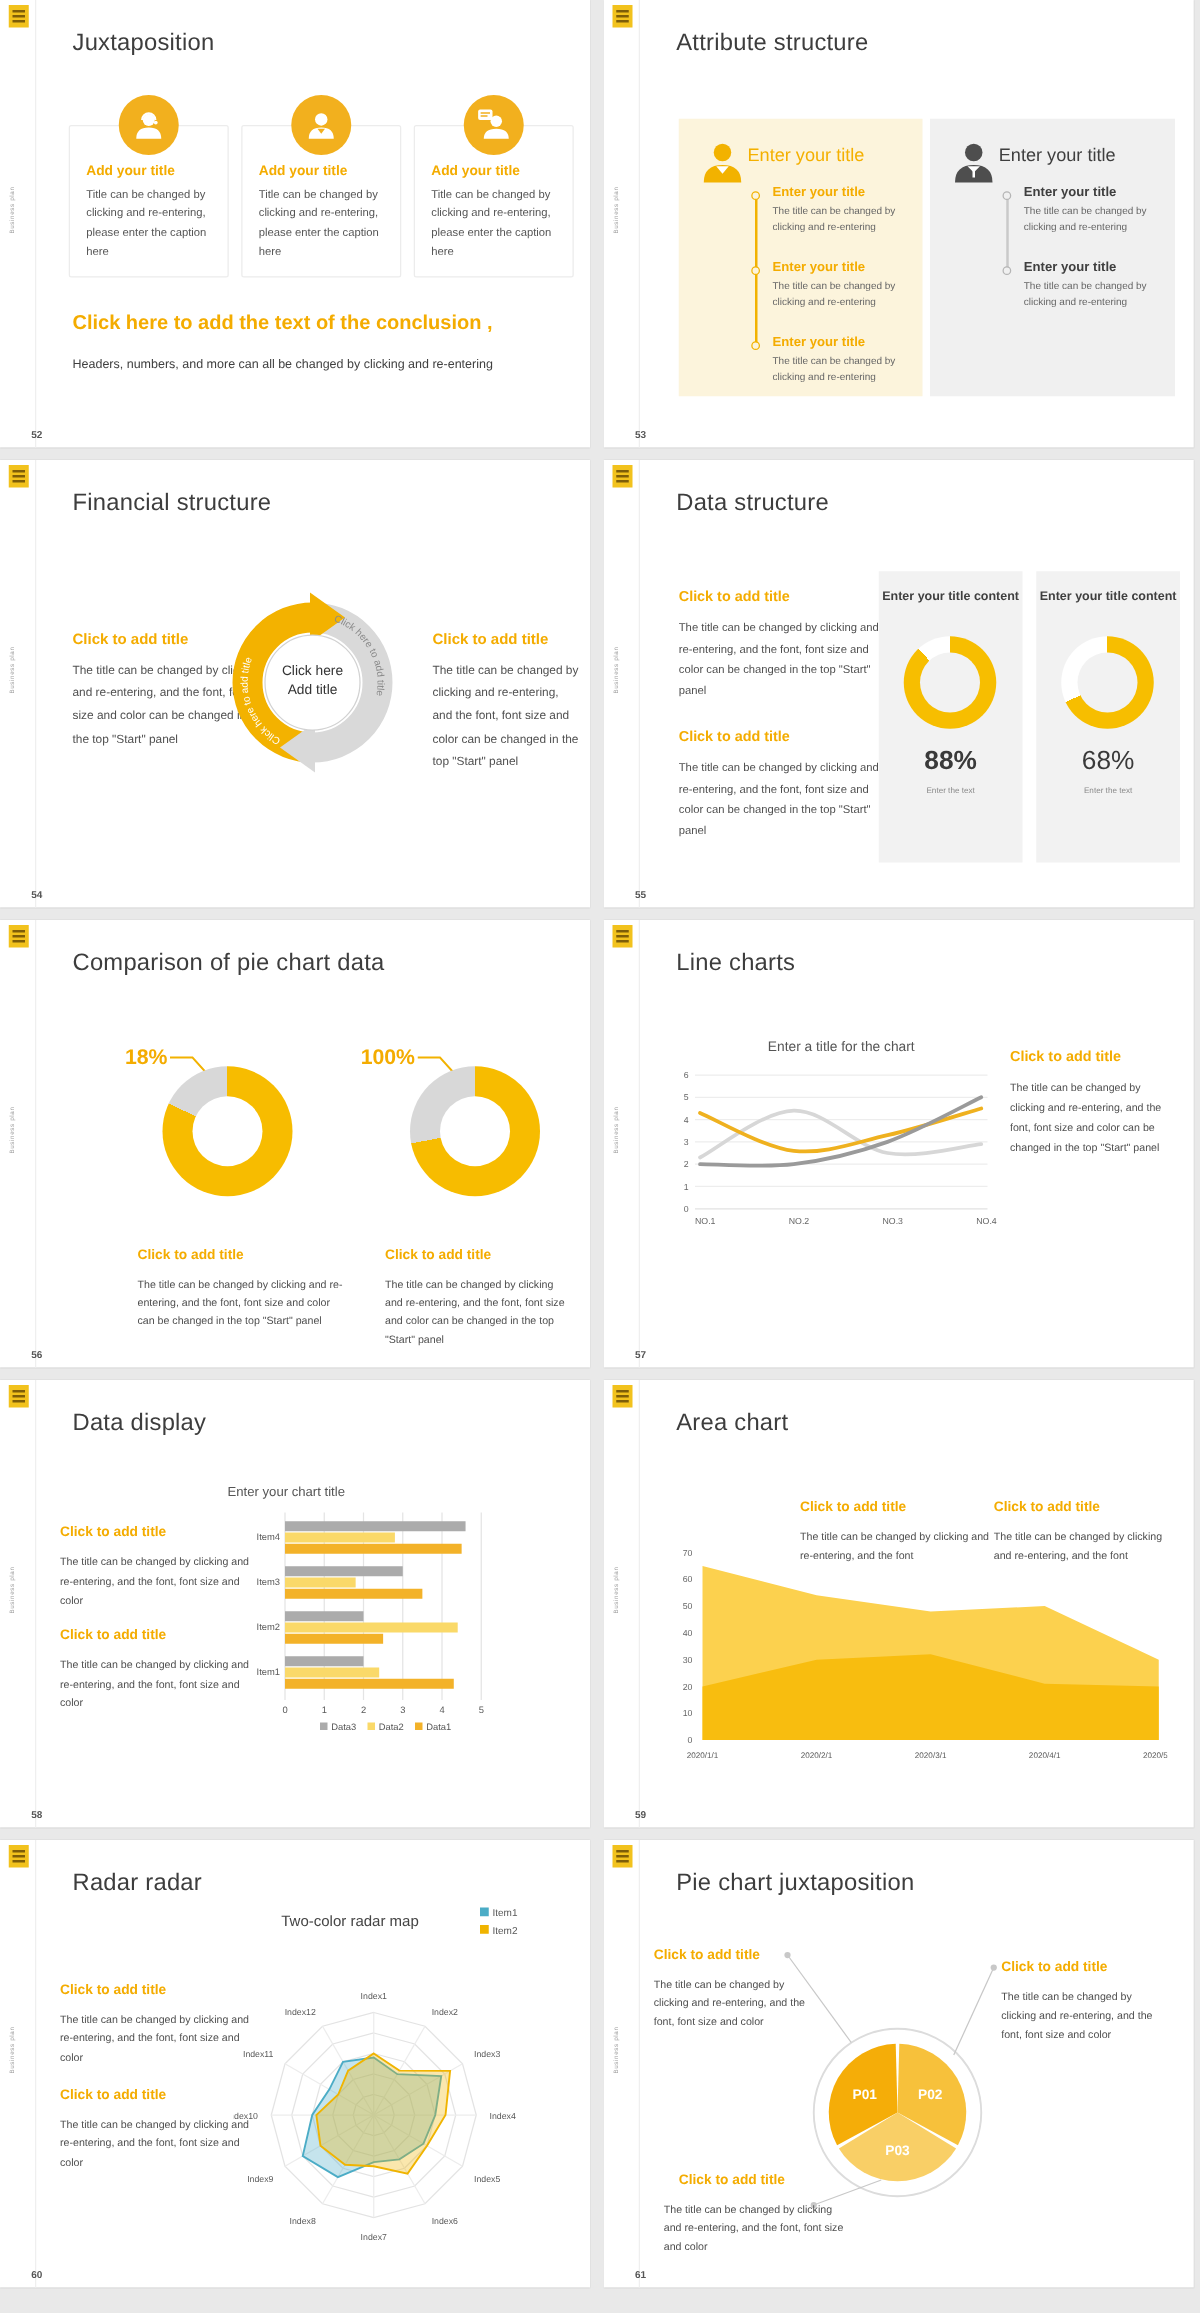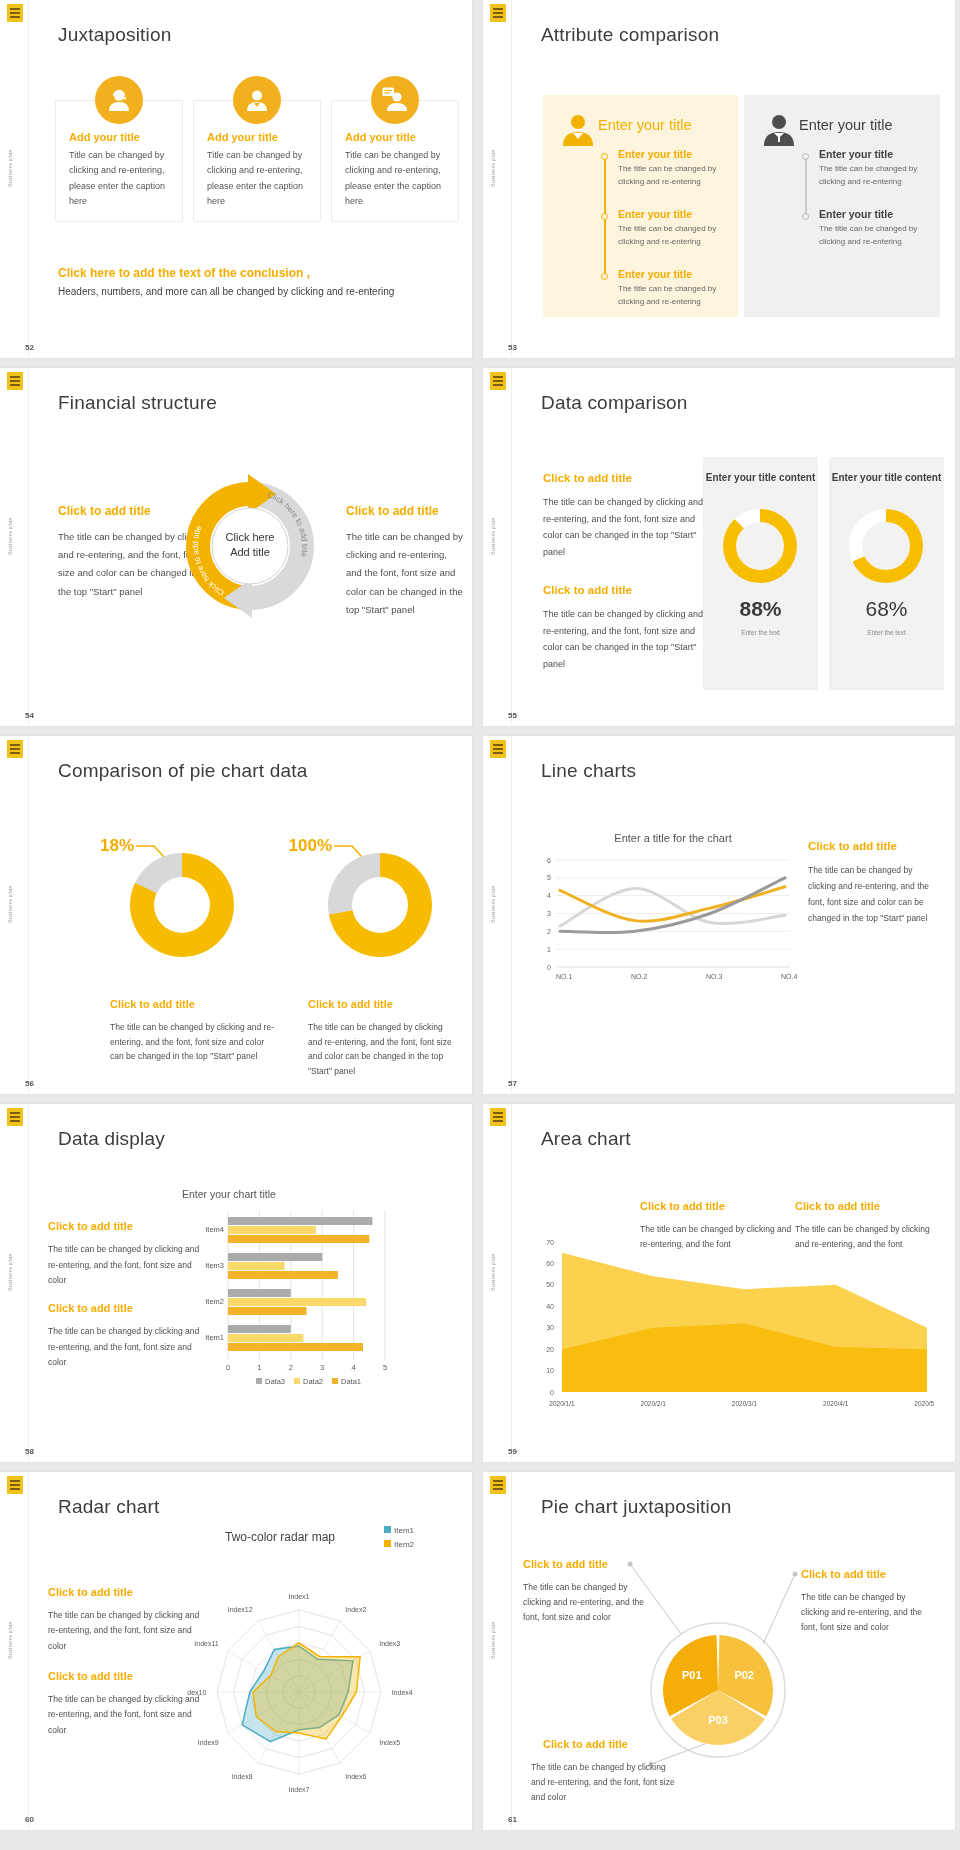--- a/index.html
+++ b/index.html
@@ -80,30 +80,30 @@
           <g fill="#fff">
             <circle cx="15" cy="10" r="4.6"></circle>
             <path d="M5,24 Q5,16 15,16 Q25,16 25,24 Z"></path>
             <rect x="0.5" y="0.5" width="11.5" height="8.5" rx="1.6"></rect>
           </g>
           <rect x="2.5" y="2.8" width="7.5" height="1.2" fill="#F2B01E"></rect>
           <rect x="2.5" y="5.2" width="5.5" height="1.2" fill="#F2B01E"></rect>
         </svg>
     </div>
 
-    <div class="abs yh" style="left:58px;top:266px;font-size:12px">Click here to add the text of the conclusion ,</div>
+    <div class="abs yh" style="left:58px;top:250px;font-size:16px">Click here to add the text of the conclusion ,</div>
     <div class="abs bt" style="left:58px;top:286px;font-size:10px;color:#3f3f3f">Headers, numbers, and more can all be changed by clicking and re-entering</div>
   </div>
 
   <div class="slide c1 r0">
     <div class="logo"></div>
     <div class="slabel">Business plan</div>
     <div class="vline"></div>
     <div class="pnum">53</div>
-    <div class="stitle">Attribute comparison</div>
+    <div class="stitle">Attribute structure</div>
 
     <div class="panel" style="left:60px;top:95px;width:195px;height:222px;background:#FCF4DC">
       <div class="abs" style="left:16px;top:16px">
         <svg width="38" height="38" viewBox="0 0 38 38">
             <g fill="#F2B200">
               <circle cx="19" cy="11" r="7"></circle>
               <path d="M4,35 Q4,21 19,21 Q34,21 34,35 Z"></path>
             </g>
             <path d="M14,22 L19,28 L24,22 Z" fill="#fff"></path>
           </svg>
@@ -172,21 +172,21 @@
       <div>Click here</div>
       <div>Add title</div>
     </div>
   </div>
 
   <div class="slide c1 r1">
     <div class="logo"></div>
     <div class="slabel">Business plan</div>
     <div class="vline"></div>
     <div class="pnum">55</div>
-    <div class="stitle">Data comparison</div>
+    <div class="stitle">Data structure</div>
 
     <div class="abs yh" style="left:60px;top:104px;font-size:11.5px">Click to add title</div>
     <div class="abs bt" style="left:60px;top:126px;width:162px;font-size:9px;line-height:1.85;color:#4f4f4f">The title can be changed by clicking and re-entering, and the font, font size and color can be changed in the top "Start" panel</div>
     <div class="abs yh" style="left:60px;top:216px;font-size:11.5px">Click to add title</div>
     <div class="abs bt" style="left:60px;top:238px;width:162px;font-size:9px;line-height:1.85;color:#4f4f4f">The title can be changed by clicking and re-entering, and the font, font size and color can be changed in the top "Start" panel</div>
 
     <div class="gcard" style="left:220px;top:89px">
       <div class="dh" style="padding-top:14px;font-size:10px;line-height:1.4">Enter your title content</div>
       <div class="donut d55" style="left: 20px; top: 52px; background: conic-gradient(rgb(247, 190, 0) 0deg, rgb(247, 190, 0) 316.8deg, rgb(255, 255, 255) 316.8deg, rgb(255, 255, 255) 360deg);"></div>
       <div class="abs" style="left:0;top:140px;width:115px;font-size:21px;font-weight:700;color:#3a3a3a">88%</div>
@@ -341,21 +341,21 @@
         <text x="303.75" y="174" font-size="6.5" fill="#595959" text-anchor="middle" font-family="Liberation Sans, sans-serif">2020/4/1</text>
         <text x="395" y="174" font-size="6.5" fill="#595959" text-anchor="middle" font-family="Liberation Sans, sans-serif">2020/5/1</text>
       </svg>
   </div>
 
   <div class="slide c0 r4">
     <div class="logo"></div>
     <div class="slabel">Business plan</div>
     <div class="vline"></div>
     <div class="pnum">60</div>
-    <div class="stitle">Radar chart</div>
+    <div class="stitle">Radar radar</div>
 
     <div class="abs" style="left:180px;top:58px;width:200px;text-align:center;font-size:12px;color:#444">Two-color radar map</div>
     <div class="abs" style="left:384px;top:54px;font-size:8px;color:#595959">
       <span style="display:inline-block;width:7px;height:7px;background:#4BACC6;margin-right:3px"></span><span>Item1</span>
     </div>
     <div class="abs" style="left:384px;top:68px;font-size:8px;color:#595959">
       <span style="display:inline-block;width:7px;height:7px;background:#F0B400;margin-right:3px"></span><span>Item2</span>
     </div>
 
     <div class="abs yh" style="left:48px;top:114px;font-size:11px">Click to add title</div>

